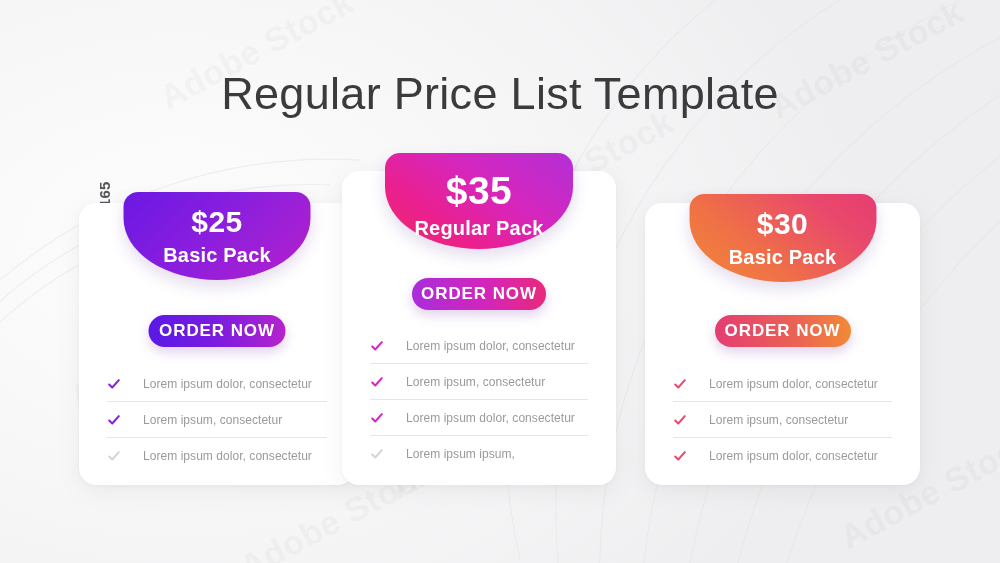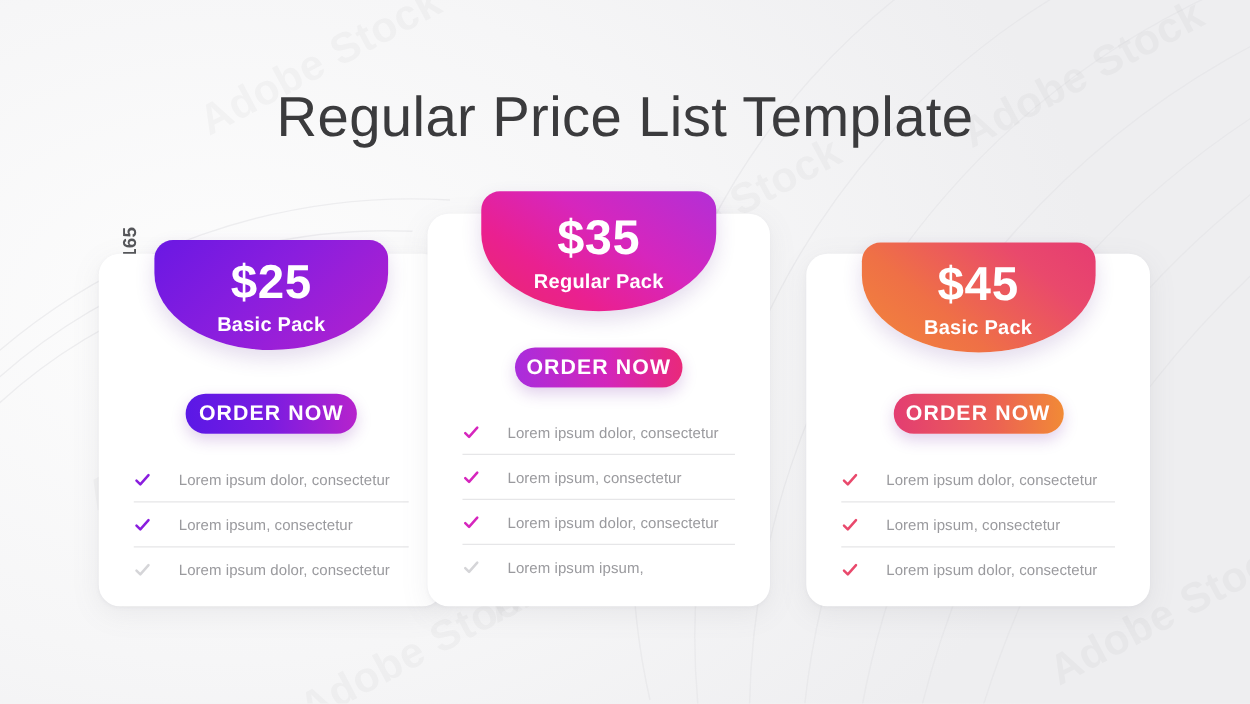--- a/index.html
+++ b/index.html
@@ -101,29 +101,29 @@
   }
   .card-1 .badge { top: -11px; }
   .card-2 .badge { top: -18px; height: 96px; width: 188px; }
   .card-3 .badge { top: -9px; }
 
   .badge-1 { background: linear-gradient(135deg, #6a18e3 0%, #8a1ede 45%, #b521cd 100%); }
   .badge-2 { background: linear-gradient(215deg, #b32fd6 0%, #d626bd 40%, #ea2090 70%, #ea2a6a 100%); }
   .badge-3 { background: linear-gradient(40deg, #f2873a 0%, #ef7046 35%, #e9496c 75%, #e63c72 100%); }
 
   .price {
-    font-size: 38px;
+    font-size: 30px;
     font-weight: 600;
     line-height: 1;
     padding-top: 15px;
     letter-spacing: 0.5px;
   }
   .card-2 .price { padding-top: 18px; font-size: 39px; }
   .plan-name {
-    font-size: 16px;
+    font-size: 20px;
     font-weight: 600;
     margin-top: 7px;
     letter-spacing: 0.2px;
   }
 
   
   .order-btn {
     position: absolute;
     left: 50%;
     transform: translateX(-50%);
@@ -272,21 +272,21 @@
         <svg class="check" viewBox="0 0 16 16">
             <path d="M2.5 8.6 L6 12 L13.5 3.6" fill="none" stroke="#d5d5d8" stroke-width="2.3" stroke-linecap="round" stroke-linejoin="round"></path>
           </svg>
         <span class="feature-text">Lorem ipsum ipsum,</span>
       </div>
     </div>
   </div>
 
   <div class="card card-3">
     <div class="badge badge-3">
-      <div class="price">$45</div>
+      <div class="price">$30</div>
       <div class="plan-name">Basic Pack</div>
     </div>
     <button class="order-btn btn-3">ORDER NOW</button>
     <div class="features">
       <div class="feature divided">
         <svg class="check" viewBox="0 0 16 16">
             <path d="M2.5 8.6 L6 12 L13.5 3.6" fill="none" stroke="#e9496c" stroke-width="2.3" stroke-linecap="round" stroke-linejoin="round"></path>
           </svg>
         <span class="feature-text">Lorem ipsum dolor, consectetur</span>
       </div>

